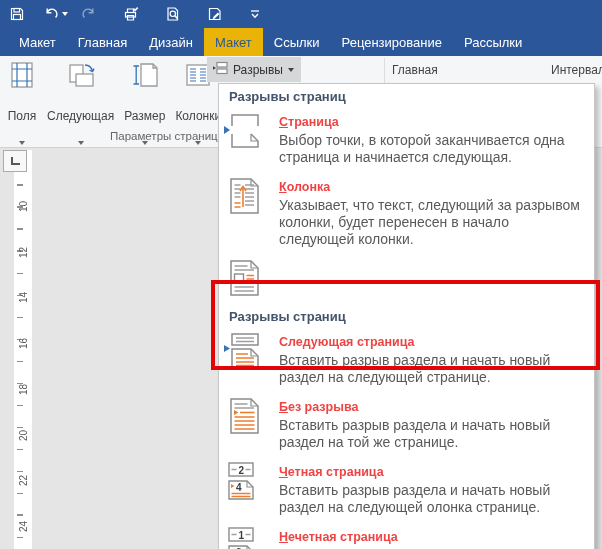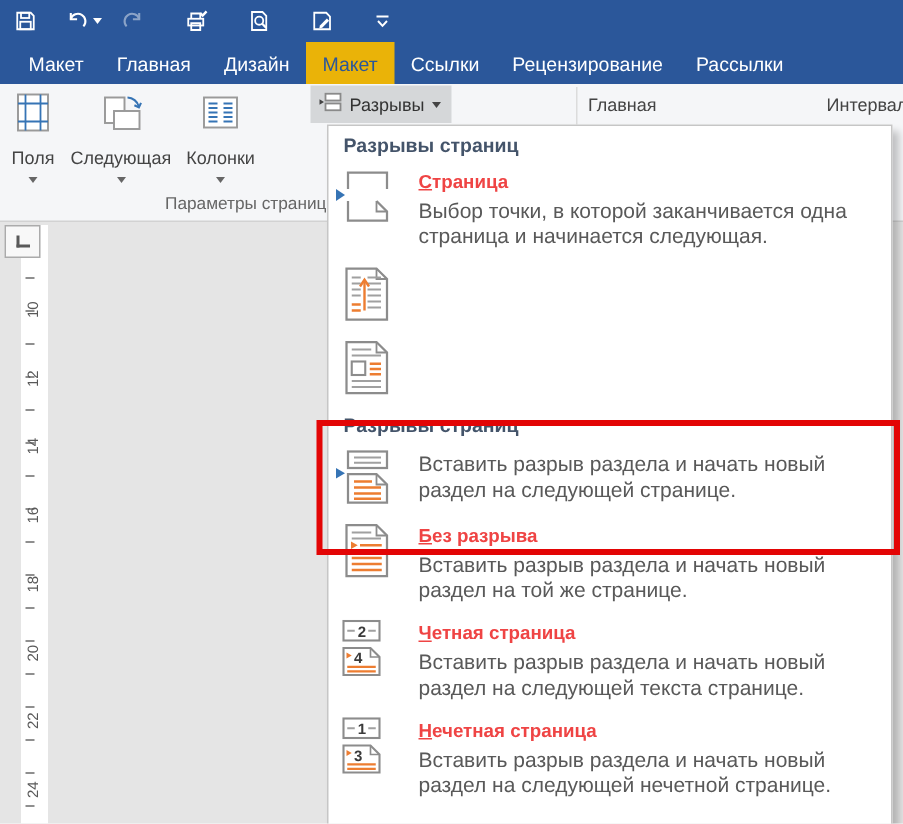--- a/index.html
+++ b/index.html
@@ -30,21 +30,21 @@
   }
   .tab.active { background:#eab308; color:#2B579A; }
 
   
   .ribbon {
     position:absolute; left:0; top:56px; width:602px; height:92px;
     background:#F5F6F8; border-bottom:1px solid #D2D2D2;
   }
   .big-buttons { position:absolute; left:2px; top:2px; display:flex; }
   .big-btn {
-    display:flex; flex-direction:column; align-items:center; padding:2px 5px 0 5px;
+    display:flex; flex-direction:column; align-items:center; padding:2px 5px 0 5px;gap:12px;
   }
   .big-btn .lbl { font-size:12px; color:#444; margin-top:3px; white-space:nowrap; }
   .caret-down { width:0; height:0; border-left:3.5px solid transparent; border-right:3.5px solid transparent; border-top:4px solid #666; margin-top:6px; }
   .breaks-btn {
     position:absolute; left:207px; top:1px; height:25px; padding:0 7px 0 5px;
     background:#D5D7D9; display:flex; align-items:center; gap:5px; font-size:12px; color:#333;
   }
   .breaks-btn .caret-down { margin-top:1px; border-top-color:#444; }
   .ribbon-sep { position:absolute; left:384px; top:2px; width:1px; height:86px; background:#DCDCDC; }
   .sub-label { position:absolute; top:7px; font-size:12px; color:#444; }
@@ -185,20 +185,29 @@
             <rect x="4" y="5" width="13" height="17" stroke="#9A9A9A" stroke-width="1.3" fill="#fff"></rect>
             <path d="M19 5 a8 8 0 0 1 7.5 6" stroke="#3674B5" stroke-width="1.4"></path>
             <path d="M23.6 10.2 l3 1.4 1.4 -3" stroke="#3674B5" stroke-width="1.4"></path>
             <rect x="10" y="14" width="17" height="12" stroke="#9A9A9A" stroke-width="1.3" fill="#fff"></rect>
           </svg></span>
       <span class="lbl">Следующая</span>
       <span class="caret-down"></span>
     </div>
     <div class="big-btn">
       <span><svg width="30" height="30" viewBox="0 0 30 30" fill="none">
+            <path d="M11 4 H23 L27 8 V26 H11 Z" stroke="#9A9A9A" stroke-width="1.3" fill="#fff"></path>
+            <path d="M23 4 V8 H27" stroke="#9A9A9A" stroke-width="1.3"></path>
+            <path d="M3.5 6 H9 M6.2 6 V24 M3.5 24 H9" stroke="#3674B5" stroke-width="1.3"></path>
+          </svg></span>
+      <span class="lbl">Размер</span>
+      <span class="caret-down"></span>
+    </div>
+    <div class="big-btn">
+      <span><svg width="30" height="30" viewBox="0 0 30 30" fill="none">
             <rect x="4" y="5" width="22" height="20" stroke="#9A9A9A" stroke-width="1.3" fill="#fff"></rect>
             <path d="M7 9 h6 M7 12 h6 M7 15 h6 M7 18 h6 M7 21 h6 M17 9 h6 M17 12 h6 M17 15 h6 M17 18 h6 M17 21 h6" stroke="#3674B5" stroke-width="1.2"></path>
           </svg></span>
       <span class="lbl">Колонки</span>
       <span class="caret-down"></span>
     </div>
   </div>
 
   <div class="breaks-btn">
     <span><svg width="16" height="16" viewBox="0 0 16 16" fill="none">
@@ -253,20 +262,24 @@
   <div class="menu-item">
     <span class="mi-icon"><svg width="40" height="38" viewBox="0 0 40 38" fill="none">
           <path d="M8 2 H28 L35 9 V36 H8 Z" stroke="#8C8C8C" stroke-width="1.5"></path>
           <path d="M28 2 V9 H35" stroke="#8C8C8C" stroke-width="1.2"></path>
           <path d="M11.5 8 h6 M11.5 12 h6 M11.5 16 h6 M11.5 20 h6" stroke="#A0A0A0" stroke-width="1.4"></path>
           <path d="M11.5 26 h6 M11.5 30 h6" stroke="#ED7D31" stroke-width="1.6"></path>
           <path d="M22 8 h9 M22 12 h9 M22 16 h9 M22 20 h9 M22 24 h9 M22 28 h9" stroke="#A0A0A0" stroke-width="1.4"></path>
           <path d="M20 30 V11" stroke="#ED7D31" stroke-width="1.6"></path>
           <path d="M17 14 L20 9.5 L23 14" stroke="#ED7D31" stroke-width="1.6"></path>
         </svg></span>
+    <span class="mi-text">
+      <span class="mi-title"><span></span><span class="accel">К</span><span>олонка</span></span>
+      <span class="mi-desc" style="display:block">Указывает, что текст, следующий за разрывом колонки, будет перенесен в начало следующей колонки.</span>
+    </span>
   </div>
 
   <div class="menu-item">
     <span class="mi-icon"><svg width="40" height="38" viewBox="0 0 40 38" fill="none">
           <path d="M8 2 H28 L35 9 V36 H8 Z" stroke="#8C8C8C" stroke-width="1.5"></path>
           <path d="M28 2 V9 H35" stroke="#8C8C8C" stroke-width="1.2"></path>
           <path d="M11.5 7 h13 M11.5 11 h19.5" stroke="#A0A0A0" stroke-width="1.4"></path>
           <rect x="11.5" y="15" width="9" height="9" stroke="#8C8C8C" stroke-width="1.4"></rect>
           <path d="M23.5 16.5 h7.5 M23.5 20 h7.5 M23.5 23.5 h7.5" stroke="#ED7D31" stroke-width="1.6"></path>
           <path d="M11.5 28 h19.5 M11.5 32 h19.5" stroke="#A0A0A0" stroke-width="1.4"></path>
@@ -278,20 +291,21 @@
   <div class="menu-item">
     <span class="mi-icon"><svg width="40" height="38" viewBox="0 0 40 38" fill="none">
           <rect x="9" y="2" width="26" height="11" stroke="#8C8C8C" stroke-width="1.5"></rect>
           <path d="M13 6 h18 M13 9.5 h18" stroke="#A0A0A0" stroke-width="1.4"></path>
           <path d="M9 17 H28 L35 24 V36 H9 Z" stroke="#8C8C8C" stroke-width="1.5"></path>
           <path d="M28 17 V24 H35" stroke="#8C8C8C" stroke-width="1.2"></path>
           <path d="M13 22 h12 M13 26 h18 M13 30 h18 M13 33.5 h18" stroke="#ED7D31" stroke-width="1.6"></path>
           <path d="M1 13 L7 16.5 L1 20 Z" fill="#3674B5"></path>
         </svg></span>
     <span class="mi-text">
+      <span class="mi-title"><span>Следующая страница</span><span class="accel"></span><span></span></span>
       <span class="mi-desc" style="display:block">Вставить разрыв раздела и начать новый раздел на следующей странице.</span>
     </span>
   </div>
 
   <div class="menu-item">
     <span class="mi-icon"><svg width="40" height="38" viewBox="0 0 40 38" fill="none">
           <path d="M8 2 H28 L35 9 V36 H8 Z" stroke="#8C8C8C" stroke-width="1.5"></path>
           <path d="M28 2 V9 H35" stroke="#8C8C8C" stroke-width="1.2"></path>
           <path d="M11.5 7 h13 M11.5 11 h19.5" stroke="#A0A0A0" stroke-width="1.4"></path>
           <path d="M11 13 L15.5 15.5 L11 18 Z" fill="#ED7D31"></path>
@@ -310,21 +324,21 @@
           <path d="M8.5 7.5 h5 M22.5 7.5 h5" stroke="#A0A0A0" stroke-width="1.4"></path>
           <text x="15.5" y="11.5" font-size="10" font-weight="bold" fill="#3B3B3B">2</text>
           <path d="M6 19 H24 L30 25 V37 H6 Z" stroke="#8C8C8C" stroke-width="1.4"></path>
           <path d="M24 19 V25 H30" stroke="#8C8C8C" stroke-width="1.1"></path>
           <path d="M8 22 L11.5 24 L8 26 Z" fill="#ED7D31"></path>
           <text x="13" y="29" font-size="10" font-weight="bold" fill="#3B3B3B">4</text>
           <path d="M8.5 31.5 h19 M8.5 34.5 h19" stroke="#ED7D31" stroke-width="1.5"></path>
         </svg></span>
     <span class="mi-text">
       <span class="mi-title"><span></span><span class="accel">Ч</span><span>етная страница</span></span>
-      <span class="mi-desc" style="display:block">Вставить разрыв раздела и начать новый раздел на следующей текста странице.</span>
+      <span class="mi-desc" style="display:block">Вставить разрыв раздела и начать новый раздел на следующей олонка странице.</span>
     </span>
   </div>
 
   <div class="menu-item">
     <span class="mi-icon"><svg width="40" height="38" viewBox="0 0 40 38" fill="none">
           <rect x="6" y="1" width="24" height="13" stroke="#8C8C8C" stroke-width="1.4"></rect>
           <path d="M8.5 7.5 h5 M22.5 7.5 h5" stroke="#A0A0A0" stroke-width="1.4"></path>
           <text x="15.5" y="11.5" font-size="10" font-weight="bold" fill="#3B3B3B">1</text>
           <path d="M6 19 H24 L30 25 V37 H6 Z" stroke="#8C8C8C" stroke-width="1.4"></path>
           <path d="M24 19 V25 H30" stroke="#8C8C8C" stroke-width="1.1"></path>

